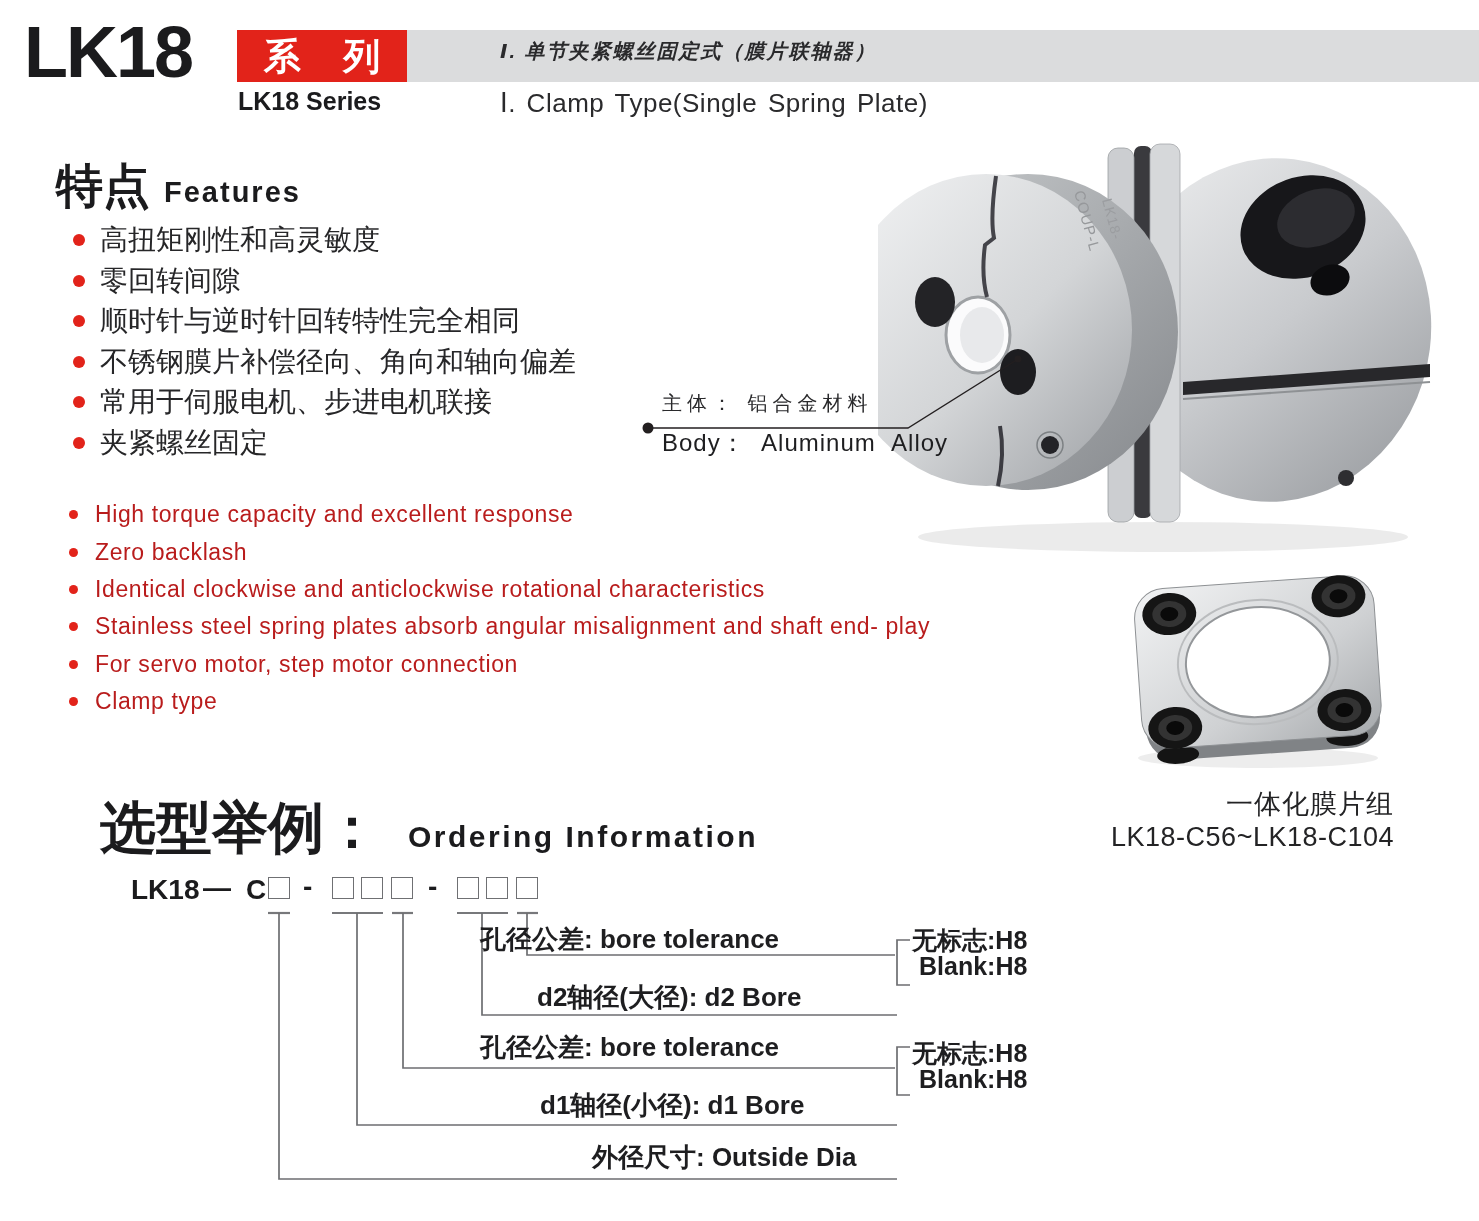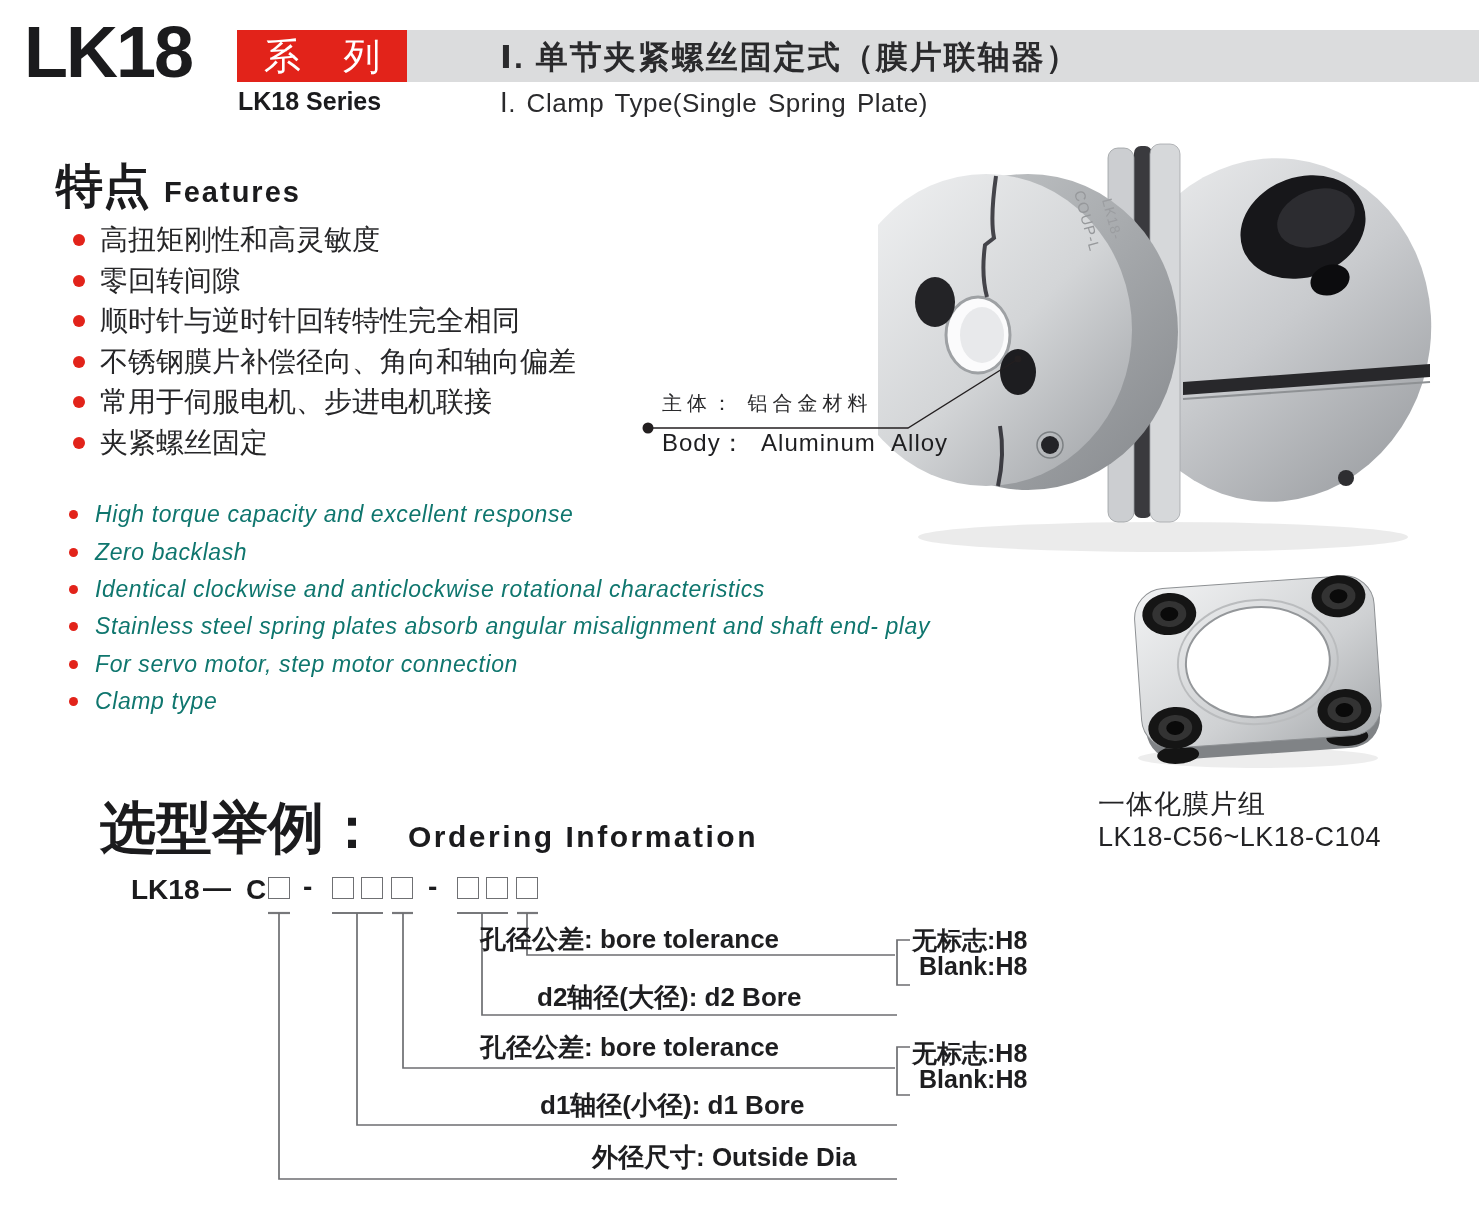--- a/index.html
+++ b/index.html
@@ -4,45 +4,45 @@
 <style>
   html,body{margin:0;padding:0;background:#ffffff;}
   .page{position:relative;width:1479px;height:1221px;background:#fff;overflow:hidden;
         font-family:"Liberation Sans","DejaVu Sans",sans-serif;color:#231f20;}
   .abs{position:absolute;line-height:1;}
 
   
   .lk-big{left:24px;top:16px;font-size:72px;font-weight:900;letter-spacing:-2px;color:#1b1b1d;}
   .red-badge{left:237px;top:30px;width:170px;height:52px;background:#e2231a;color:#fff;
              display:flex;align-items:center;justify-content:center;
-             font-size:37px;font-weight:400;letter-spacing:16px;text-indent:16px;}
+             font-size:37px;font-weight:700;letter-spacing:16px;text-indent:16px;}
   .series-sub{left:238px;top:89px;font-size:25px;font-weight:800;letter-spacing:0px;color:#1b1b1d;}
   .gray-band{left:407px;top:30px;width:1072px;height:52px;background:#dbdcdd;}
-  .title-zh{left:500px;top:41px;font-size:32px;font-weight:600;letter-spacing:2px;color:#2a2a2c;}
+  .title-zh{left:500px;top:41px;font-size:20px;font-weight:600;letter-spacing:2px;color:#2a2a2c;font-style:italic;}
   .title-en{left:500px;top:90px;font-size:26px;font-weight:500;letter-spacing:0.5px;word-spacing:3px;color:#2a2a2c;}
 
   
   .feat-head{left:56px;top:162px;white-space:nowrap;text-align:right;}
   .feat-head .zh{font-size:47px;font-weight:900;color:#1b1b1d;}
   .feat-head .en{font-size:29px;font-weight:800;letter-spacing:2px;margin-left:14px;color:#1b1b1d;}
   ul.flist{list-style:none;margin:0;padding:0;}
   .flist-zh{left:68px;top:220px;}
   .flist-zh li{height:40.5px;display:flex;align-items:center;font-size:28px;color:#262628;white-space:nowrap;}
   .flist-en{left:64px;top:496px;}
-  .flist-en li{height:37.4px;display:flex;align-items:center;font-size:23px;letter-spacing:0.6px;color:#0f766e;white-space:nowrap;font-style:italic;}
+  .flist-en li{height:37.4px;display:flex;align-items:center;font-size:23px;letter-spacing:0.6px;color:#b91c1c;white-space:nowrap;}
   .dot{display:inline-block;border-radius:50%;background:#e2231a;flex:0 0 auto;}
   .flist-zh .dot{width:12px;height:12px;margin:0 15px 0 5px;}
   .flist-en .dot{width:9px;height:9px;margin:0 17px 0 5px;}
 
   
   .callout-zh{left:662px;top:393px;font-size:20px;letter-spacing:5px;color:#2a2a2c;}
   .callout-en{left:662px;top:431px;font-size:24px;letter-spacing:1px;word-spacing:9px;color:#1e1e20;}
 
   
-  .mem-cap{left:1098px;width:320px;text-align:left;color:#232325;}
+  .mem-cap{left:1074px;width:320px;text-align:right;color:#232325;}
   .mem-cap1{top:791px;font-size:27px;letter-spacing:1px;}
   .mem-cap2{top:824px;font-size:27px;letter-spacing:0.5px;}
 
   
   .ord-head{left:76px;top:800px;white-space:nowrap;}
   .ord-head .zh{font-size:56px;font-weight:900;color:#1b1b1d;margin-left:24px;}
   .ord-head .en{font-size:30px;font-weight:800;letter-spacing:2.5px;margin-left:28px;color:#1b1b1d;}
   .code-txt{font-size:28px;font-weight:800;color:#1b1b1d;}
   .code-box{position:absolute;width:20px;height:20px;border:1.6px solid #6f7073;background:#fff;}
   .ord-label{font-size:26px;font-weight:700;color:#1e1e20;white-space:nowrap;}

